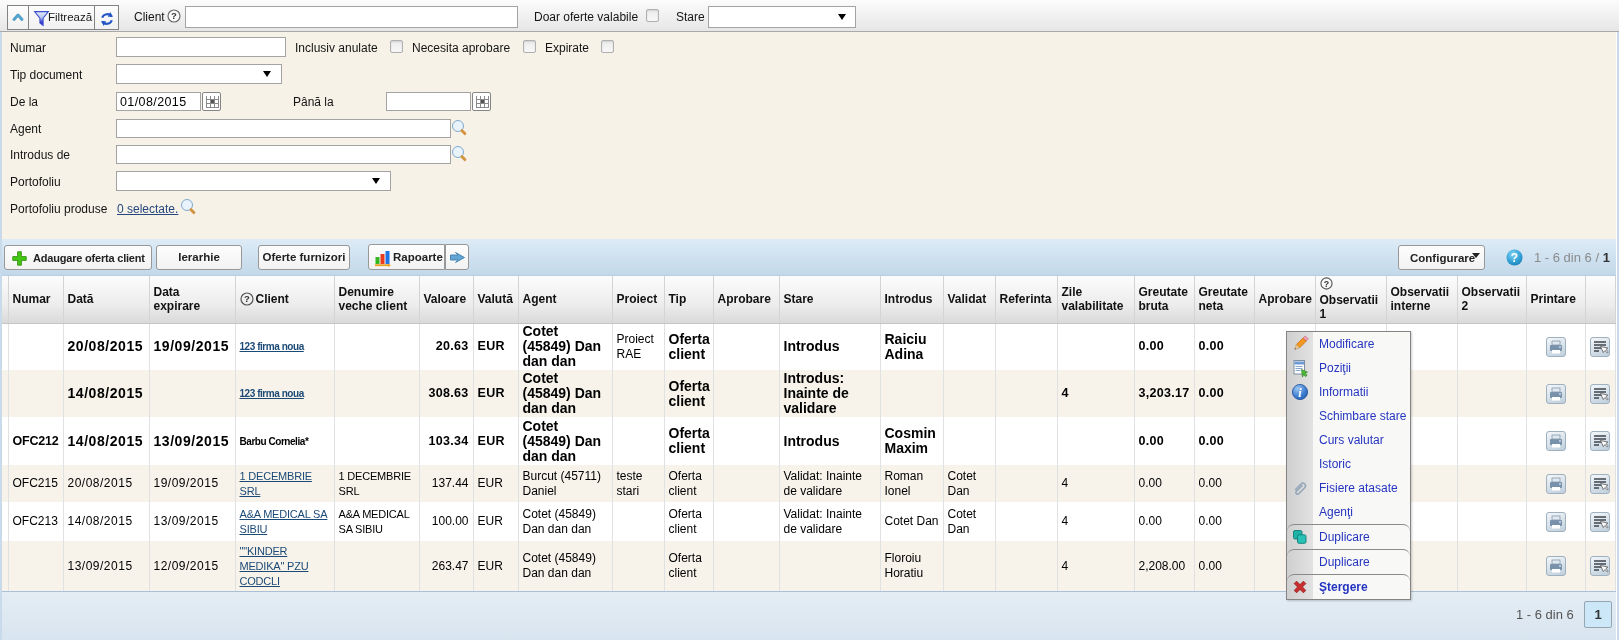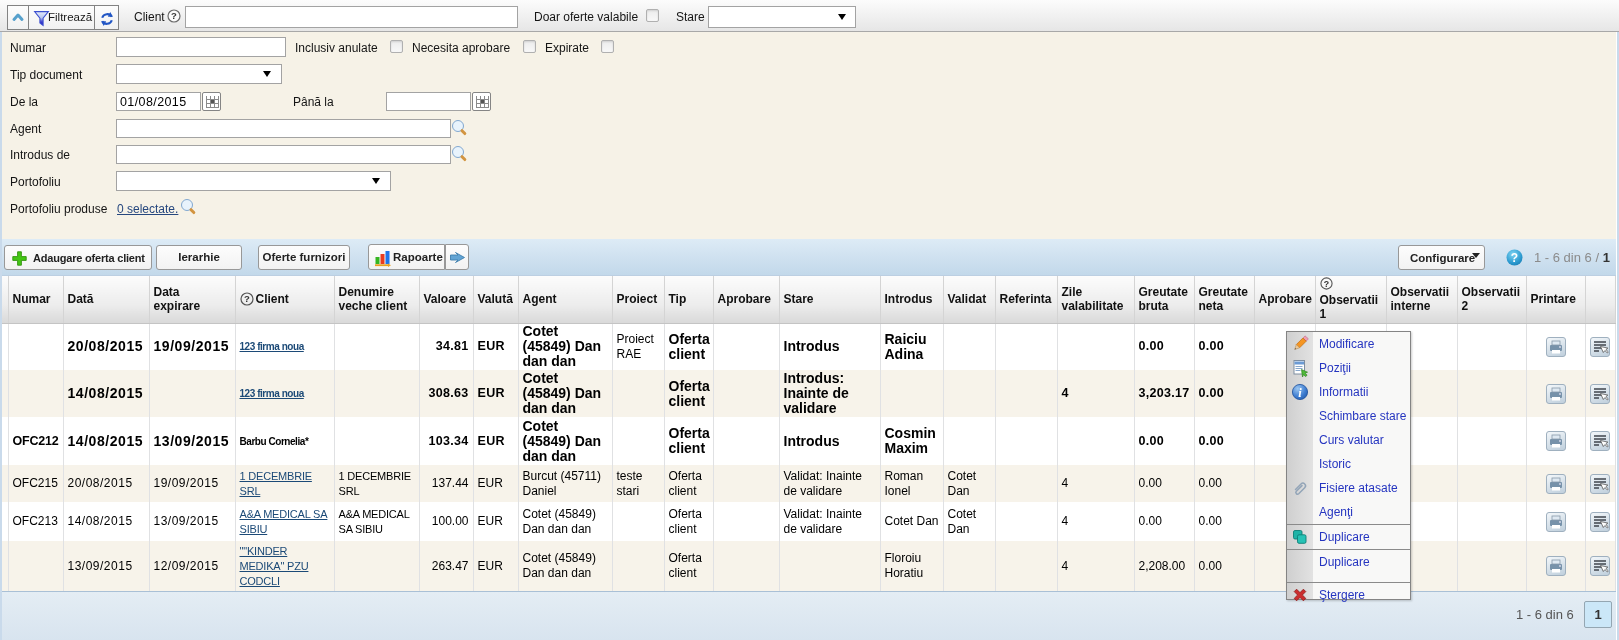--- a/index.html
+++ b/index.html
@@ -38,21 +38,21 @@
 
 #footer { left:0; top:591px; width:1619px; height:49px; background:linear-gradient(#e4edf4,#d8e4ef); border-top:1px solid #a9c0d6; }
 
 .gbtn { display:inline-block; width:20px; height:20px; border:1px solid #9fb0bf; border-radius:3px; background:linear-gradient(160deg,#f3f7fa,#bfcfdc); vertical-align:middle; }
 
 #menu { left:1286px; top:331px; width:125px; height:269px; background:#f8f8f7; border:1px solid #848484; box-shadow:1px 1px 2px rgba(0,0,0,.2); }
 #menu .gutter { position:absolute; left:0; top:0; bottom:0; width:26px; background:linear-gradient(90deg,#cfcfcf,#e2e2e2); }
 .mi { position:absolute; left:0; width:123px; height:24px; }
 .mi .t { position:absolute; left:32px; top:5px; font-size:12px; color:#2535c0; white-space:nowrap; }
 .mi .ic { position:absolute; left:4px; top:3px; width:18px; height:18px; }
-.mib { border-top:1px solid #8a8a8a; }
+.mib { border-top:1px solid #8a8a8a;border-radius:7px; }
 .icn { text-align:center; padding:0 !important; }
 #grid td.caps { font-size:11px; letter-spacing:-0.2px; }
 .calbtn { position:absolute; width:19px; height:19px; border:1px solid #858585; border-radius:2px; background-color:#fff; background-image:repeating-linear-gradient(90deg,#8a8a8a 0 1px,rgba(0,0,0,0) 1px 4px),repeating-linear-gradient(0deg,#8a8a8a 0 1px,rgba(0,0,0,0) 1px 4px),linear-gradient(#555,#555); background-size:13px 12px,13px 12px,5px 4px; background-position:3px 3px,3px 3px,7px 7px; background-repeat:no-repeat,no-repeat,no-repeat; }
 .mag { position:absolute; width:12px; height:12px; border:1.8px solid #82a8d0; border-radius:50%; background:#e8f3fc; }
 .mag::after { content:""; position:absolute; left:8px; top:8px; width:7px; height:3px; background:#d29440; border-radius:1.5px; transform:rotate(45deg); transform-origin:1px 1px; }
 </style>
 </head>
 <body>
 
 <div id="topbar" class="abs">
@@ -241,21 +241,21 @@
         <th>Printare</th>
         <th></th>
 </tr>
 <tr class="bold w" style="height:47px;">
 <td></td>
         <td></td>
         <td class="dt">20/08/2015</td>
         <td class="dt">19/09/2015</td>
         <td><a class="cl">123 firma noua</a></td>
         <td></td>
-        <td class="num">34.81</td>
+        <td class="num">20.63</td>
         <td>EUR</td>
         <td>Cotet<br>(45849) Dan<br>dan dan</td>
         <td class="navy" style="font-weight:normal;font-size:12px;">Proiect RAE</td>
         <td>Oferta client</td>
         <td></td>
         <td>Introdus</td>
         <td>Raiciu Adina</td>
         <td></td>
         <td></td>
         <td></td>
@@ -530,21 +530,21 @@
   <div class="mi mib" style="top:192px;">
       <span class="ic"><svg width="18" height="18" viewBox="0 0 18 18">
           <rect x="2.5" y="2.5" width="8.5" height="8.5" rx="1.5" fill="#1fb3a7" stroke="#0d7f76" stroke-width=".9"></rect>
           <rect x="6.5" y="6.8" width="8.5" height="8.5" rx="1.5" fill="#27c2b5" stroke="#0d7f76" stroke-width=".9"></rect>
         </svg></span>
       <span class="t">Duplicare</span>
     </div>
   <div class="mi mib" style="top:217px;">
       <span class="t">Duplicare</span>
     </div>
-  <div class="mi mib" style="top:250px;">
+  <div class="mi mib" style="top:242px;font-weight:bold;">
       <span class="ic"><svg width="18" height="18" viewBox="0 0 18 18">
           <path d="M3.2 5.6l2.4-2.4L9 6.6l3.4-3.4 2.4 2.4L11.4 9l3.4 3.4-2.4 2.4L9 11.4l-3.4 3.4-2.4-2.4L6.6 9z" fill="#cb2e2e" stroke="#8f1a1a" stroke-width=".8"></path>
         </svg></span>
       <span class="t">Ştergere</span>
     </div>
 </div>
 
 <div class="abs" style="left:0; top:32px; width:2px; height:608px; background:#c9daeb;"></div>
 <div class="abs" style="left:1616px; top:32px; width:1px; height:608px; background:#ffffff;"></div>
 <div class="abs" style="left:1617px; top:32px; width:2px; height:608px; background:#c9daeb;"></div>

